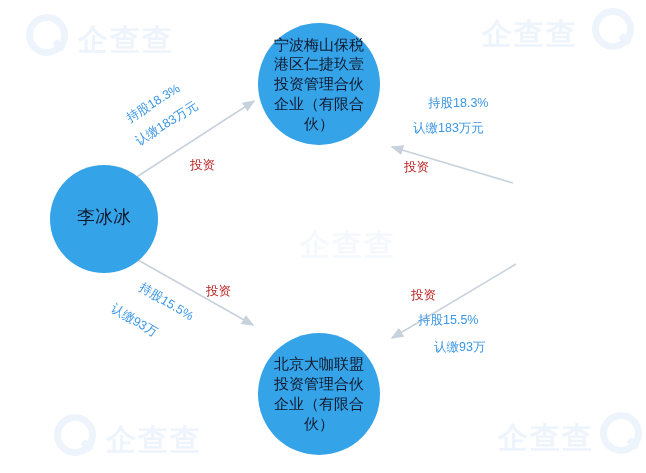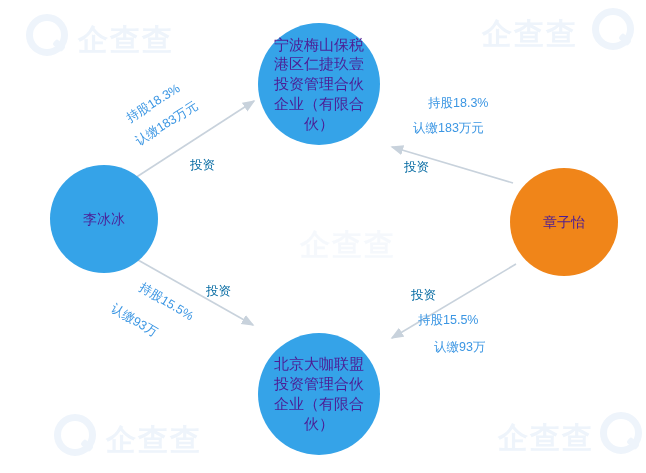--- a/index.html
+++ b/index.html
@@ -56,53 +56,54 @@
     position: absolute;
     left: 0;
     top: 0;
     width: 646px;
     height: 473px;
   }
 
   .node {
     position: absolute;
     border-radius: 50%;
-    color: #4c1d95;
+    color: #0f172a;
     display: flex;
     align-items: center;
     justify-content: center;
     text-align: center;
     box-sizing: border-box;
     line-height: 1.32;
   }
   .node-person {
     width: 108px;
     height: 108px;
-    font-size: 14px;
+    font-size: 18px;
     font-weight: normal;
+    font-family: Liberation Mono, monospace;
   }
   .node-company {
     width: 122px;
     height: 122px;
     font-size: 15px;
     padding: 6px 12px;
   }
   .node-company .inner {
     width: 100%;
   }
 
   .elabel {
     position: absolute;
     color: #3b96e3;
     font-size: 12.5px;
     white-space: nowrap;
     line-height: 1.25;
   }
   .elabel.plain {
-    color: #0369a1;
+    color: #b91c1c;
   }
 </style>
 </head>
 <body>
 
 <div id="stage">
 
   <div class="wm-logo" style="left:26px; top:14px;"></div>
   <div class="wm" style="left:78px; top:20px;">企查查</div>
 
@@ -138,23 +139,20 @@
   </div>
 
   <div class="node node-company" style="left:258px; top:333px; background:#35a3e8;">
     <div class="inner">北京大咖联盟投资管理合伙企业（有限合伙）</div>
   </div>
 
   <div class="node node-person" style="left:50px; top:165px; background:#35a3e8;">
     <div class="inner">李冰冰</div>
   </div>
 
-  <div class="node node-person" style="left:510px; top:168px; background:#f08519;">
-    <div class="inner">章子怡</div>
-  </div>
 
   <div class="elabel" style="left:128px; top:112px; transform:rotate(-32deg); transform-origin:left center;">持股18.3%</div>
   <div class="elabel" style="left:137px; top:135px; transform:rotate(-32deg); transform-origin:left center;">认缴183万元</div>
   <div class="elabel plain" style="left:190px; top:158px;">投资</div>
 
   <div class="elabel" style="left:428px; top:96px;">持股18.3%</div>
   <div class="elabel" style="left:413px; top:121px;">认缴183万元</div>
   <div class="elabel plain" style="left:404px; top:160px;">投资</div>
 
   <div class="elabel" style="left:140px; top:279px; transform:rotate(31deg); transform-origin:left center;">持股15.5%</div>

